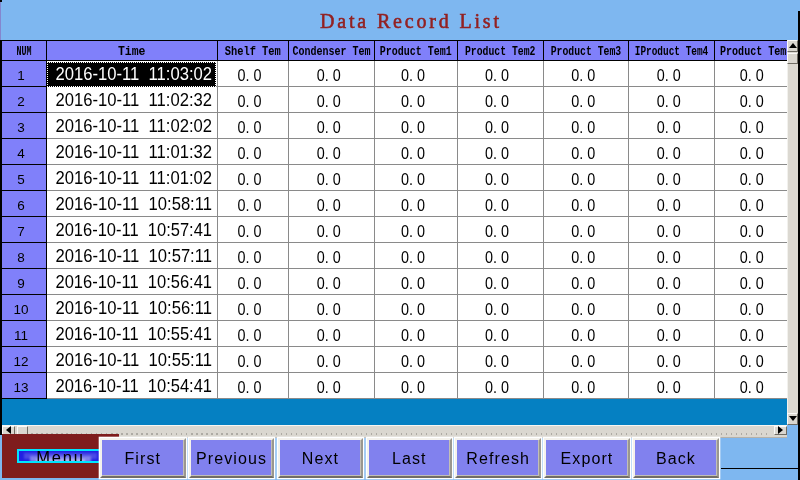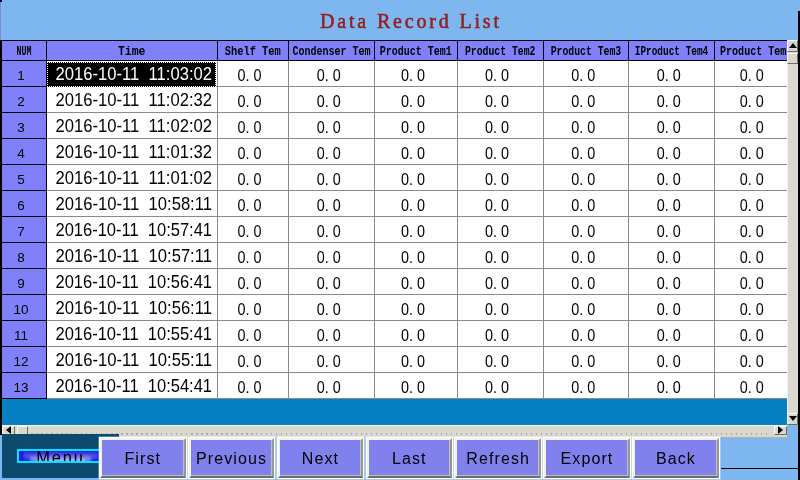--- a/index.html
+++ b/index.html
@@ -520,21 +520,21 @@
       <div style="width:0;height:0;border-bottom:5.5px solid #000;border-left:4.5px solid transparent;border-right:4.5px solid transparent"></div>
     </div>
 <div class="abs" style="left:787px;top:52.8px;width:11.4px;height:11.7px;background:#dad7d0;border-top:1px solid #fbfaf8;border-left:1px solid #fbfaf8;border-right:1px solid #6f6c64;border-bottom:1.5px solid #6f6c64;display:flex;align-items:center;justify-content:center"></div>
 <div class="abs" style="left:787px;top:412.9px;width:11.4px;height:11.8px;background:#dad7d0;border-top:1px solid #fbfaf8;border-left:1px solid #fbfaf8;border-right:1px solid #6f6c64;border-bottom:1.5px solid #6f6c64;display:flex;align-items:center;justify-content:center">
       <div style="width:0;height:0;border-top:5.5px solid #000;border-left:4.5px solid transparent;border-right:4.5px solid transparent"></div>
     </div>
 <div class="abs" style="left:798.4px;top:10.5px;width:1.6px;height:469.5px;background:#000"></div>
 <div class="abs" style="left:721px;top:467.8px;width:79px;height:1.6px;background:#000"></div>
 <div class="abs" style="left:0;top:0;width:2px;height:2px;background:#000"></div>
 <div class="abs" style="left:0;top:2px;width:1px;height:37.5px;background:#8486cf"></div>
-<div class="abs" style="left:2px;top:434.4px;width:117px;height:43.6px;background:#0c4a6e;padding:15px">
+<div class="abs" style="left:2px;top:434.4px;width:117px;height:43.6px;background:#7f1d1d;padding:15px">
       <div style="width:100%;height:100%;border:2.2px solid #00e5ff;background:#2124e2;position:relative;overflow:hidden">
         <div style="position:absolute;left:-2px;top:-2px;right:-2px;bottom:-2px;filter:blur(1px)">
           <div style="width:100%;height:100%;border:5px solid #2020e2;border-width:4px 7px;background:#4a4ae6;padding:0">
             <div style="width:100%;height:100%;border:3px solid #4a4ae6;border-width:3px 6px;background:#8080ec">
               <div style="width:100%;height:100%;border:3px solid #8080ec;border-width:3px 6.5px;background:#b4b4f2">
                 <div style="width:100%;height:100%;border:3px solid #b4b4f2;border-width:3px 6.5px;background:#dcd8ee"></div>
               </div>
             </div>
           </div>
         </div>

